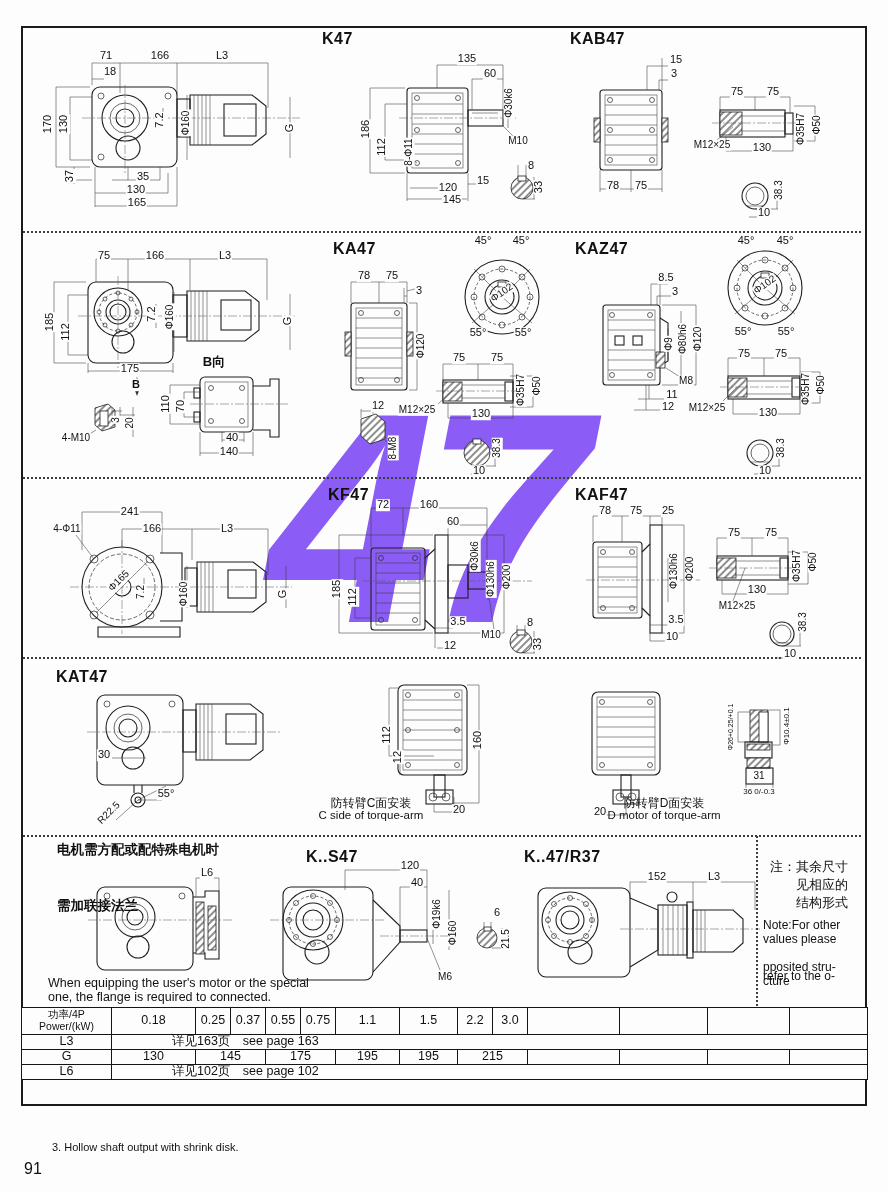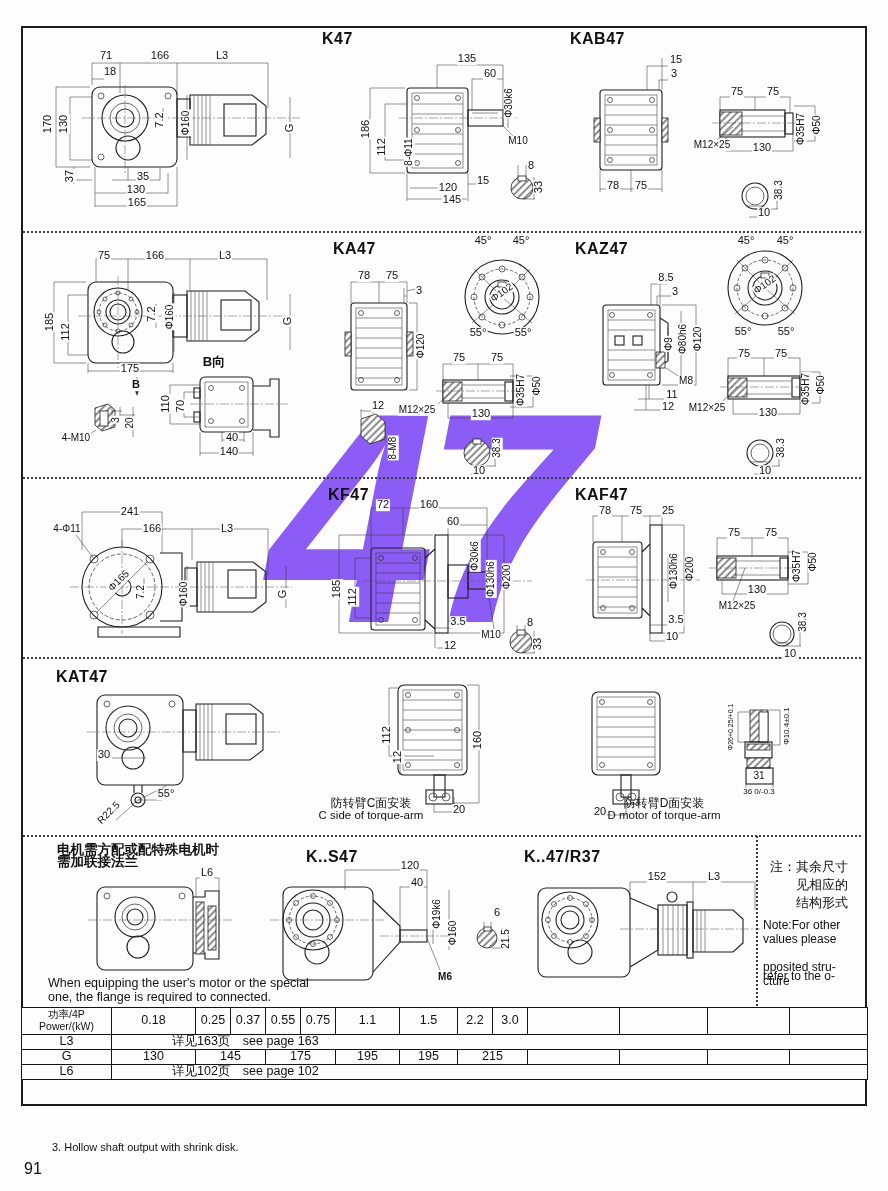--- a/index.html
+++ b/index.html
@@ -438,21 +438,21 @@
   <div class="title" style="left:56px;top:668px">KAT47</div>
   <div class="title" style="left:306px;top:848px">K..S47</div>
   <div class="title" style="left:524px;top:848px">K..47/R37</div>
 
   <div class="cap" style="left:371px;top:795px;font-size:12px">防转臂C面安装</div>
   <div class="cap" style="left:371px;top:809px;font-size:11.5px">C side of torque-arm</div>
   <div class="cap" style="left:664px;top:795px;font-size:12px">防转臂D面安装</div>
   <div class="cap" style="left:664px;top:809px;font-size:11.5px">D motor of torque-arm</div>
 
   <div class="txt" style="left:57px;top:841px;font-size:13.5px;font-weight:bold">电机需方配或配特殊电机时</div>
-  <div class="txt" style="left:57px;top:853px;font-size:13.5px;font-weight:bold">需加联接法兰</div>
+  <div class="txt" style="left:57px;top:897px;font-size:13.5px;font-weight:bold">需加联接法兰</div>
   <div class="txt" style="left:48px;top:976px;font-size:12.5px">When equipping the user's motor or the special</div>
   <div class="txt" style="left:48px;top:990px;font-size:12.5px">one, the flange is required to connected.</div>
 
   <div class="txt" style="left:770px;top:858px;font-size:13px">注：其余尺寸</div>
   <div class="txt" style="left:796px;top:876px;font-size:13px">见相应的</div>
   <div class="txt" style="left:796px;top:894px;font-size:13px">结构形式</div>
   <div class="txt" style="left:763px;top:918px;font-size:12px">Note:For other</div>
   <div class="txt" style="left:763px;top:932px;font-size:12px">values please</div>
   <div class="txt" style="left:763px;top:969px;font-size:12px">refer to the o-</div>
   <div class="txt" style="left:763px;top:960px;font-size:12px">pposited stru-</div>
@@ -600,21 +600,21 @@
       <span class="dim" style="left: 600px; top: 812px; transform: translate(-50%, -50%);">20</span>
       <span class="dim" style="left: 731px; top: 727px; font-size: 7px; transform: translate(-50%, -50%) rotate(-90deg);">Φ26+0.25/+0.1</span>
       <span class="dim" style="left: 787px; top: 726px; font-size: 8px; transform: translate(-50%, -50%) rotate(-90deg);">Φ10.4±0.1</span>
       <span class="dim" style="left: 759px; top: 776px; font-size: 10px; transform: translate(-50%, -50%);">31</span>
       <span class="dim" style="left: 759px; top: 792px; font-size: 8px; transform: translate(-50%, -50%);">36 0/-0.3</span>
       <span class="dim" style="left: 207px; top: 873px; transform: translate(-50%, -50%);">L6</span>
       <span class="dim" style="left: 410px; top: 866px; transform: translate(-50%, -50%);">120</span>
       <span class="dim" style="left: 417px; top: 883px; transform: translate(-50%, -50%);">40</span>
       <span class="dim" style="left: 437px; top: 914px; font-size: 10px; transform: translate(-50%, -50%) rotate(-90deg);">Φ19k6</span>
       <span class="dim" style="left: 453px; top: 933px; font-size: 10px; transform: translate(-50%, -50%) rotate(-90deg);">Φ160</span>
-      <span class="dim" style="left: 445px; top: 977px; font-size: 10px; transform: translate(-50%, -50%); font-weight: bold;">M6</span>
+      <span class="dim" style="left: 445px; top: 977px; font-size: 10px; transform: translate(-50%, -50%);">M6</span>
       <span class="dim" style="left: 497px; top: 913px; transform: translate(-50%, -50%);">6</span>
       <span class="dim" style="left: 506px; top: 939px; font-size: 10px; transform: translate(-50%, -50%) rotate(-90deg);">21.5</span>
       <span class="dim" style="left: 657px; top: 877px; transform: translate(-50%, -50%);">152</span>
       <span class="dim" style="left: 714px; top: 877px; transform: translate(-50%, -50%);">L3</span>
     </div>
 
   <table class="dims">
     <colgroup>
       <col style="width:90px">
         <col style="width:84px">

